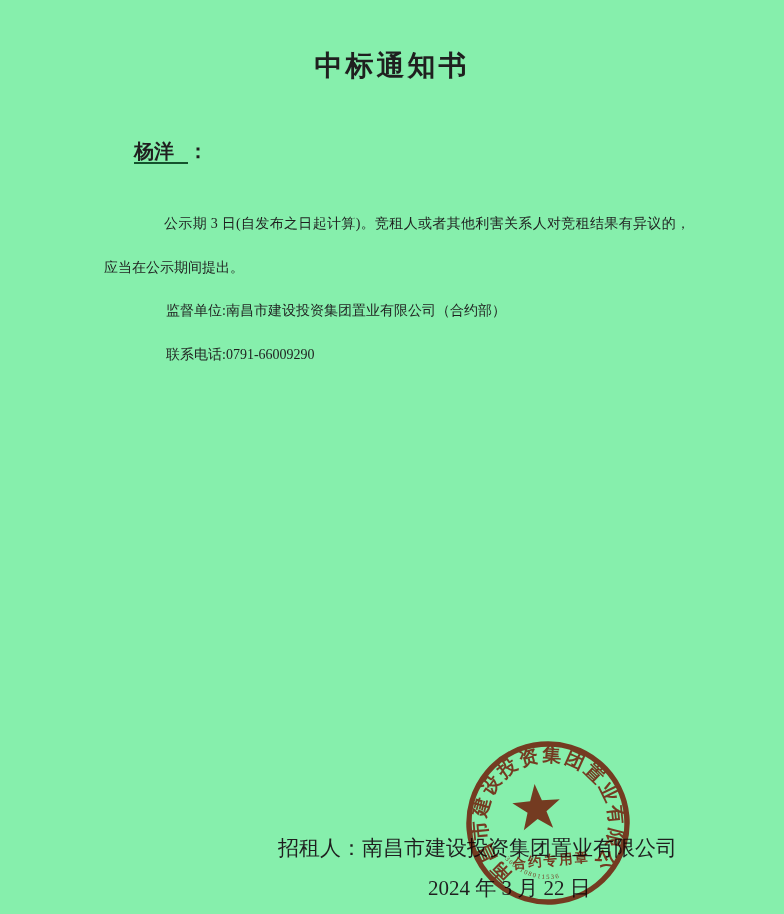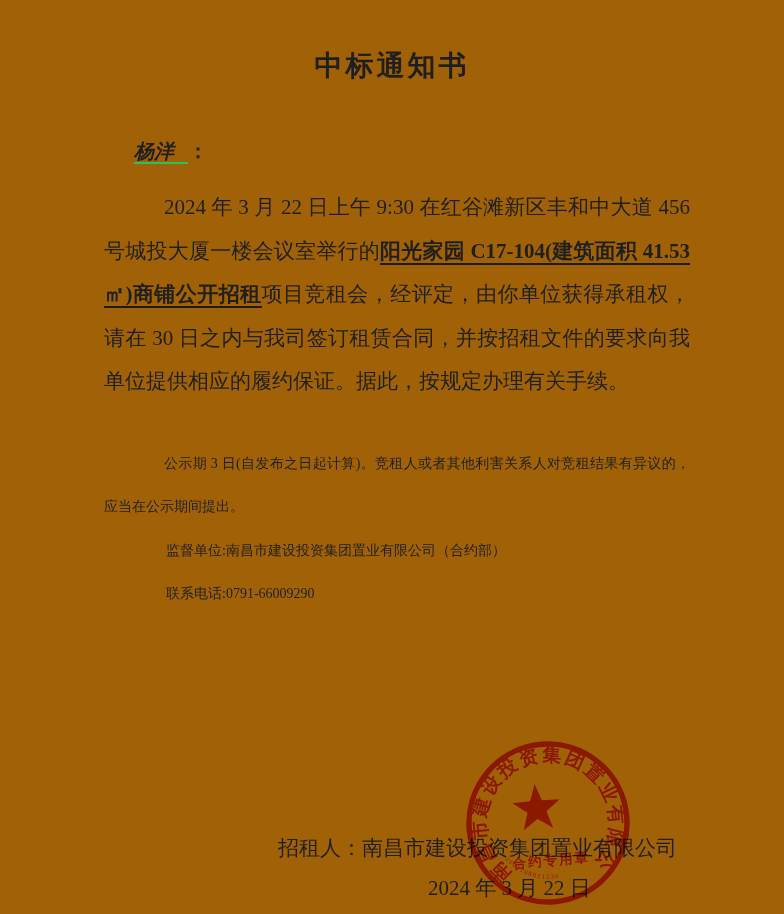--- a/index.html
+++ b/index.html
@@ -4,44 +4,43 @@
 <style>
   html,body{margin:0;padding:0;}
   body{
     background:#e8e8e8;
     font-family:"Liberation Serif","DejaVu Serif",serif;
   }
   .page{
     position:relative;
     width:784px;height:914px;
     margin:0 auto;
-    background:#a16207;
+    background:#86efac;
     color:#1f1f1f;
     overflow:hidden;
   }
   .title{
     margin:0;
     padding-top:48px;
     text-align:center;
     font-size:28px;
     font-weight:bold;
     letter-spacing:3px;
     line-height:36px;
   }
   .recipient{
     margin-top:54px;
     margin-left:134px;
     font-size:20px;
     font-weight:bold;
     line-height:26px;
   }
   .recipient .uname{
-    border-bottom:2px solid #22c55e;
+    border-bottom:2px solid #14532d;
     padding-right:14px;
-    font-style:italic;
   }
   .body-area{
     margin:0 94px 0 104px;
   }
   .p1{
     margin:22px 0 0 0;
     font-size:21px;
     line-height:43.5px;
     text-align:justify;
     text-indent:60px;
@@ -124,21 +123,20 @@
 <div class="page">
 
   <h1 class="title">中标通知书</h1>
 
   <div class="recipient">
     <span class="uname">杨洋</span><span>：</span>
   </div>
 
   <div class="body-area">
 
-    <p class="p1"><span>2024 年 3 月 22 日上午 9:30 在红谷滩新区丰和中大道 456 号城投大厦一楼会议室举行的</span><span class="emph">阳光家园 C17-104(建筑面积 41.53 ㎡)商铺公开招租</span><span>项目竞租会，经评定，由你单位获得承租权，请在 30 日之内与我司签订租赁合同，并按招租文件的要求向我单位提供相应的履约保证。据此，按规定办理有关手续。</span></p>
 
 
     <div class="notice">
       <p class="p2">公示期 3 日(自发布之日起计算)。竞租人或者其他利害关系人对竞租结果有异议的，应当在公示期间提出。</p>
       <p class="single-ind">监督单位:南昌市建设投资集团置业有限公司（合约部）</p>
       <p class="single-ind">联系电话:0791-66009290</p>
     </div>
 
   </div>
 

